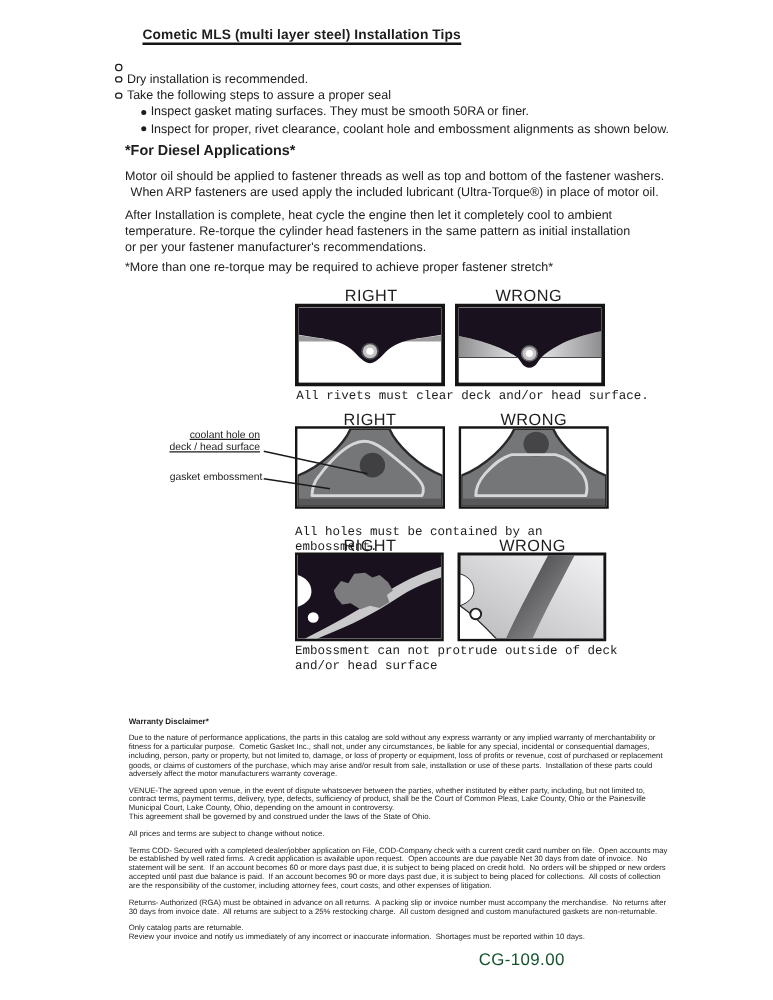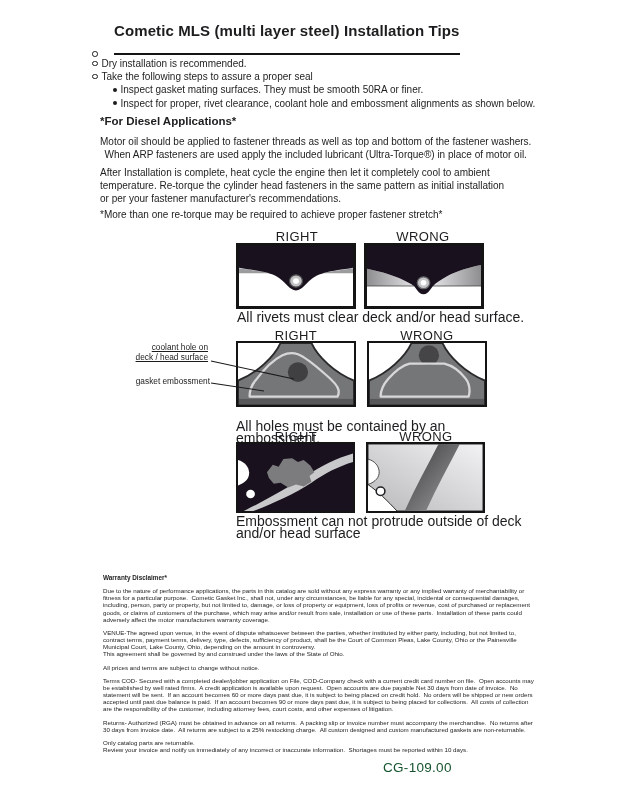--- a/index.html
+++ b/index.html
@@ -2,41 +2,41 @@
 <html><head>
 <meta charset="utf-8">
 <style>
   html,body{margin:0;padding:0;background:#fff;}
   .page{position:relative;width:618px;height:800px;background:#ffffff;overflow:hidden;
         font-family:"Liberation Sans", sans-serif;color:#1d1d1f;}
   .abs{position:absolute;}
   .pre{white-space:pre;}
   .preline{white-space:pre-line;}
 
-  .title{left:114px;top:22px;font-size:15px;font-weight:bold;letter-spacing:.1px;
-         border-bottom:2px solid #141414;padding-bottom:14px;}
+  .title{left:114px;top:22px;font-size:11px;font-weight:bold;letter-spacing:.1px;
+         border-bottom:2px solid #141414;padding-bottom:0;}
 
   .bullets{left:92px;top:47px;font-size:10px;line-height:13.4px;}
   .b1{display:flex;align-items:flex-start;}
   .dot1{width:3.5px;height:3.5px;border:1px solid #1d1d1f;border-radius:50%;margin:4px 4px 0 0;flex:none;}
   .b2{display:flex;align-items:flex-start;margin-left:21px;}
   .dot2{width:4px;height:4px;background:#1d1d1f;border-radius:50%;margin:4.5px 3.5px 0 0;flex:none;}
 
   .diesel-head{left:100px;top:115px;font-size:11.5px;font-weight:bold;}
   .body-p{font-size:10px;line-height:13px;}
   .dp1{left:100px;top:135px;text-align:center;}
   .dp2{left:100px;top:166px;}
   .dp3{left:100px;top:208px;}
 
   .fig-head{font-size:13px;letter-spacing:.4px;text-align:center;width:120px;}
   .fig-box{width:120px;height:66px;border:3px solid #141414;box-sizing:border-box;background:#fff;}
   .fig-box2{width:120px;height:66px;border:2px solid #141414;box-sizing:border-box;background:#fff;}
   .fig-box3{width:119px;height:71px;border:2px solid #141414;box-sizing:border-box;background:#fff;}
   .fig-box svg,.fig-box2 svg,.fig-box3 svg{display:block;width:100%;height:100%;}
-  .cap{font-size:14px;line-height:11.5px;}
+  .cap{font-size:10px;line-height:11.5px;font-family:Liberation Mono, monospace;}
   .lbl{font-size:8.3px;line-height:9.6px;text-align:right;}
 
   .legal{left:103px;top:574px;font-size:6.2px;line-height:7.15px;}
   .legal .lh{font-weight:bold;font-size:6.4px;margin:0 0 6px 0;}
   .legal p{margin:0 0 6px 0;}
 
   .pagenum{left:383px;top:760px;font-size:13.5px;letter-spacing:.3px;color:#14532d;}
 </style>
 </head>
 <body>

